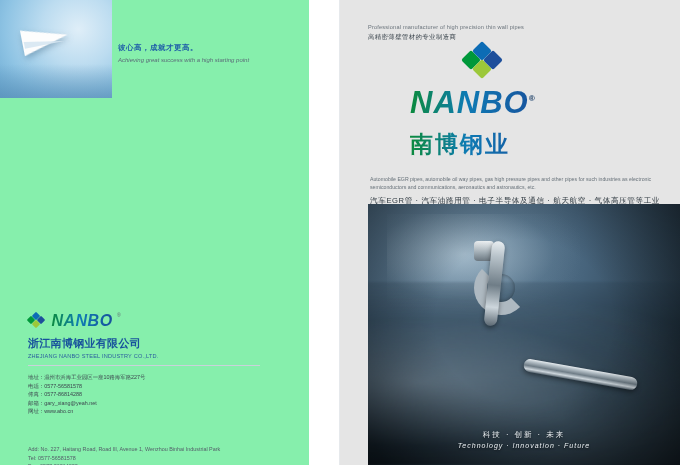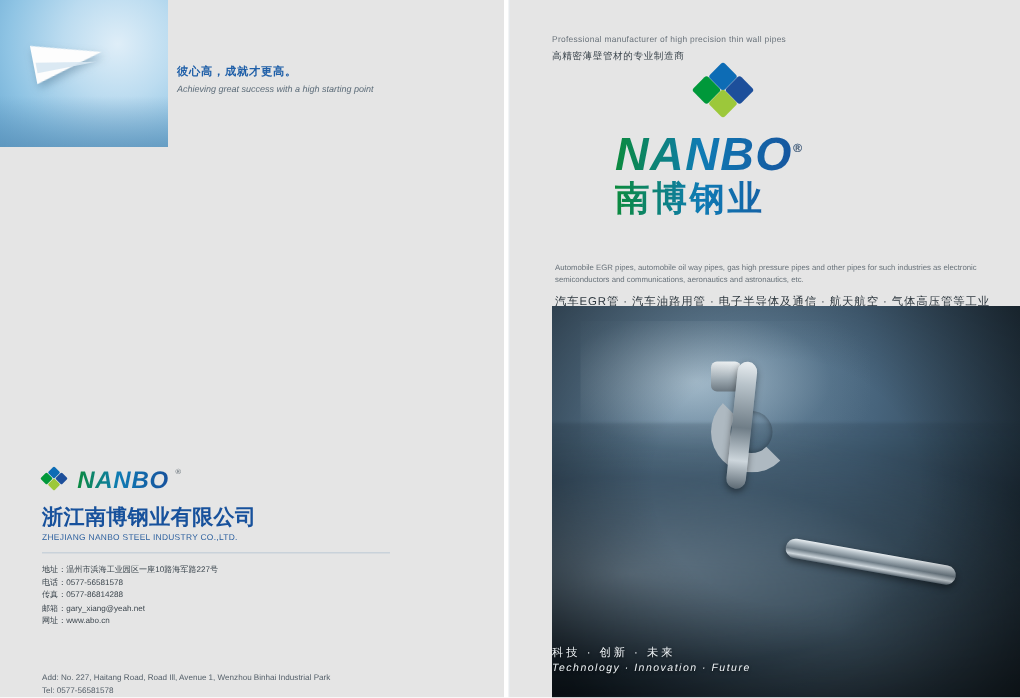--- a/index.html
+++ b/index.html
@@ -13,22 +13,22 @@
     width: 680px;
     height: 465px;
     background: #ffffff;
     overflow: hidden;
   }
 
   
   #back-cover {
     position: absolute;
     left: 0; top: 0;
-    width: 336px; height: 465px;
-    background: #e5e5e5;
+    width: 309px; height: 465px;
+    background: #86efac;
     padding-left: 27px;
   }
 
   
   #plane-photo {
     position: absolute;
     left: 0; top: 0;
     width: 112px; height: 98px;
     background:
       radial-gradient(circle at 70% 30%, #dfeef8 0%, #bcdcf0 35%, #8fc4e4 70%, #6aa9d2 100%);
@@ -126,21 +126,21 @@
     font-style: italic;
   }
   .reg-mark {
     font-size: 5px;
     vertical-align: top;
     color: #5f6a72;
   }
 
   #back-company-cn {
     margin-top: 6px;
-    font-size: 14px;
+    font-size: 11px;
     color: #17519c;
     font-weight: bold;
     letter-spacing: .3px;
   }
   #back-company-en {
     margin-top: 2px;
     font-size: 5.6px;
     color: #2b5f9e;
     letter-spacing: .2px;
   }
@@ -222,21 +222,21 @@
     color: transparent;
   }
   #front-logo .reg-big {
     font-size: 8px;
     vertical-align: 12px;
     color: #6f7880;
     -webkit-text-fill-color: #6f7880;
   }
   #front-logo .cn-big {
     display: block;
-    margin-top: 0;
+    margin-top: 12px;
     font-size: 23px;
     font-weight: bold;
     letter-spacing: 2px;
     line-height: 26px;
     background: linear-gradient(90deg, #0b8a3d 0%, #0f7bb4 45%, #17519c 100%);
     -webkit-background-clip: text;
     background-clip: text;
     color: transparent;
   }
 
@@ -322,20 +322,21 @@
     border-radius: 4px;
     background: linear-gradient(180deg, #f1f5f7 0%, #9da9b1 60%, #6b7780 100%);
   }
   #hero-photo .vignette {
     position: absolute; inset: 0;
     background: radial-gradient(ellipse at 50% 45%, rgba(0,0,0,0) 40%, rgba(0,0,0,.45) 100%);
   }
   #hero-tagline {
     position: absolute;
     left: 0; right: 0; bottom: 16px;
+    text-align: center;
     color: #eef3f6;
   }
   #hero-tagline .cn {
     font-size: 7.5px;
     letter-spacing: 2px;
     margin: 0 0 2px 0;
     text-shadow: 0 1px 2px rgba(0,0,0,.6);
   }
   #hero-tagline .en {
     font-size: 7px;

